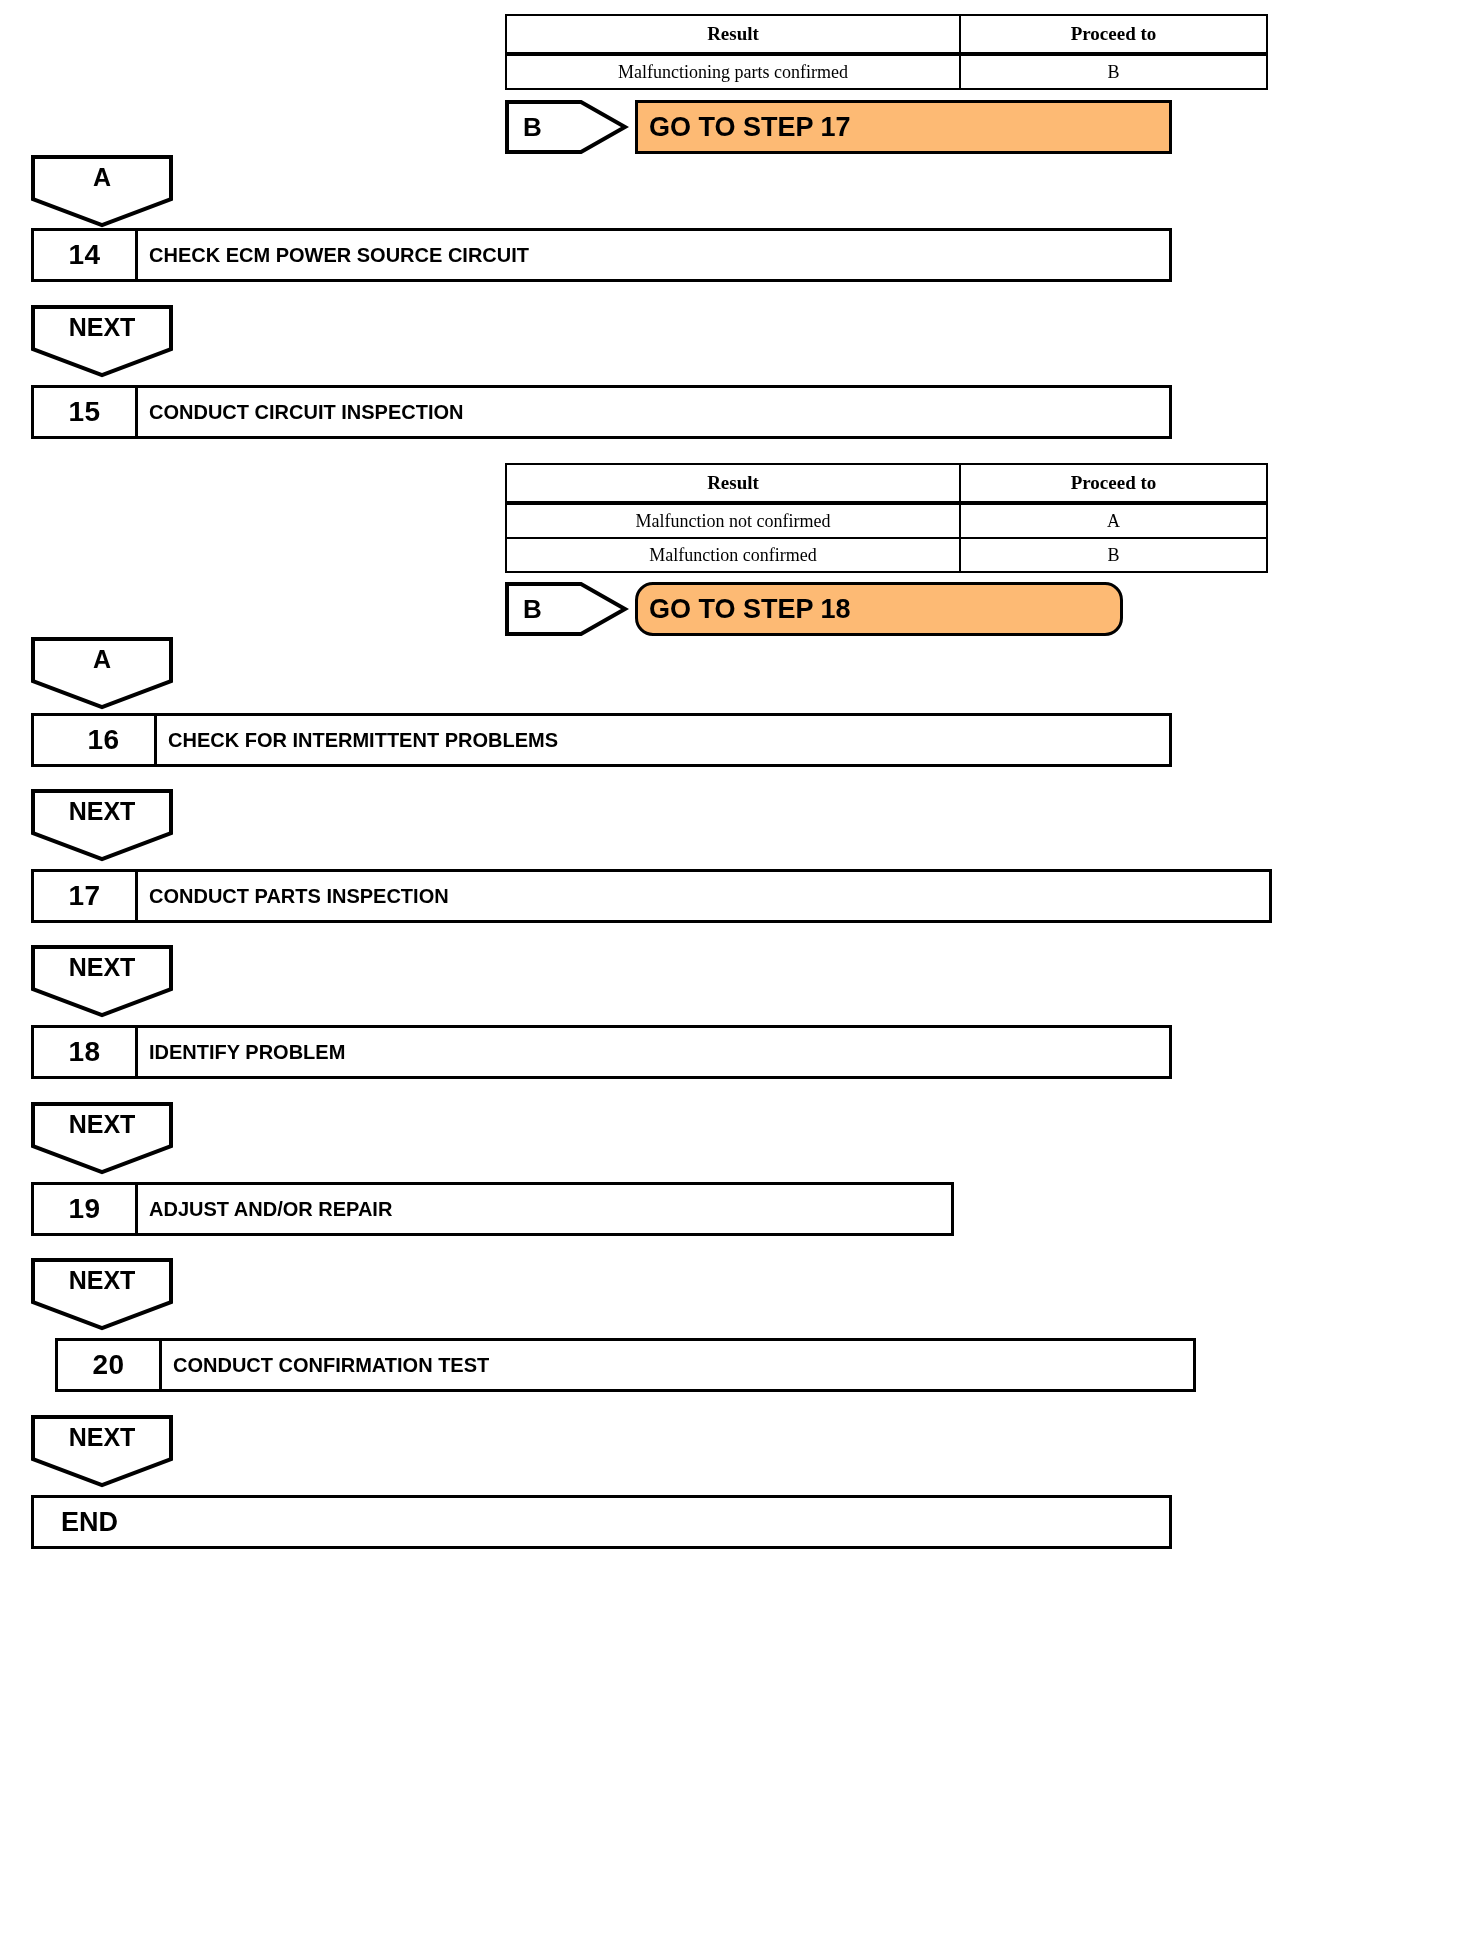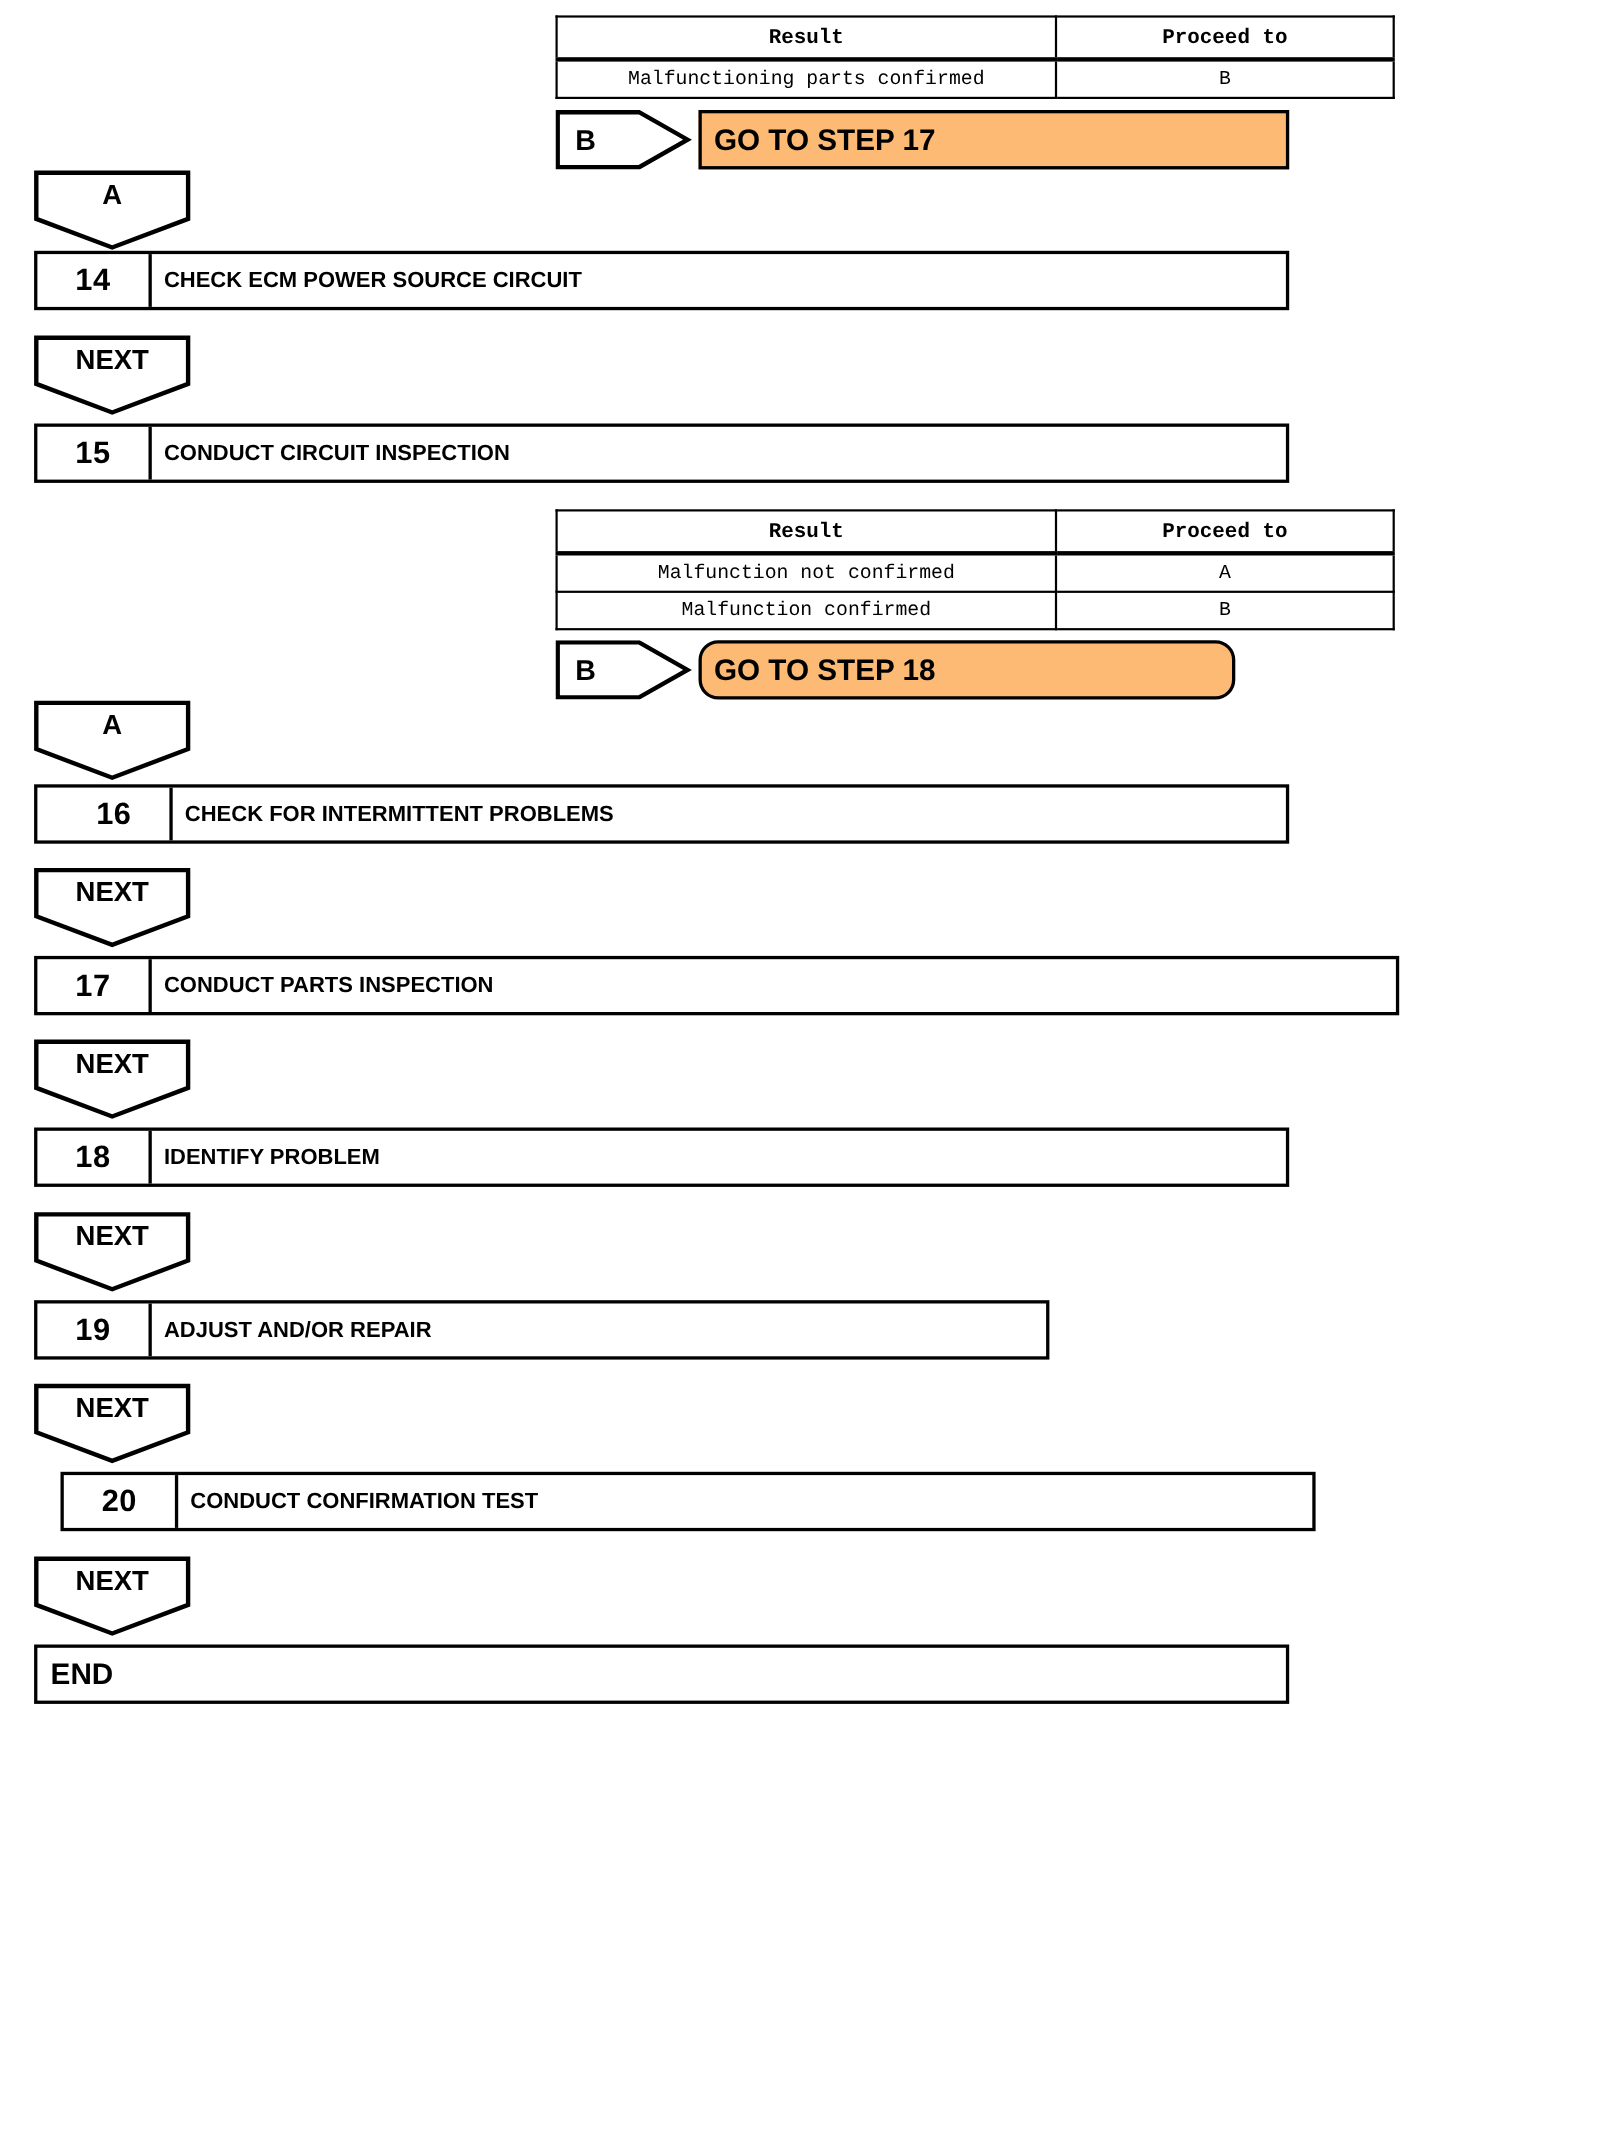--- a/index.html
+++ b/index.html
@@ -26,21 +26,21 @@
     border-collapse: collapse;
     border-spacing: 0;
     table-layout: fixed;
     background: #fff;
   }
   .result-table td, .result-table th {
     border: 2px solid #000;
     text-align: center;
     vertical-align: middle;
     padding: 0;
-    font-family: Liberation Mono, monospace;
+    font-family: Liberation Serif, serif;
   }
   .result-table .hdr {
     font-weight: bold;
     font-size: 19px;
     height: 36px;
     border-bottom-width: 4px;
   }
   .result-table .cell {
     font-weight: normal;
     font-size: 18px;
@@ -136,21 +136,21 @@
     flex: 1;
     display: flex;
     align-items: center;
     padding-left: 11px;
     font-size: 20px;
     font-weight: bold;
     white-space: nowrap;
     overflow: hidden;
   }
   .step.end .title {
-    padding-left: 12px;
+    padding-left: 27px;
     font-size: 27px;
   }
 </style>
 </head>
 <body>
 
 <div id="page">
 
   <table class="result-table" style="left:505px; top:14px;">
     <tbody>

